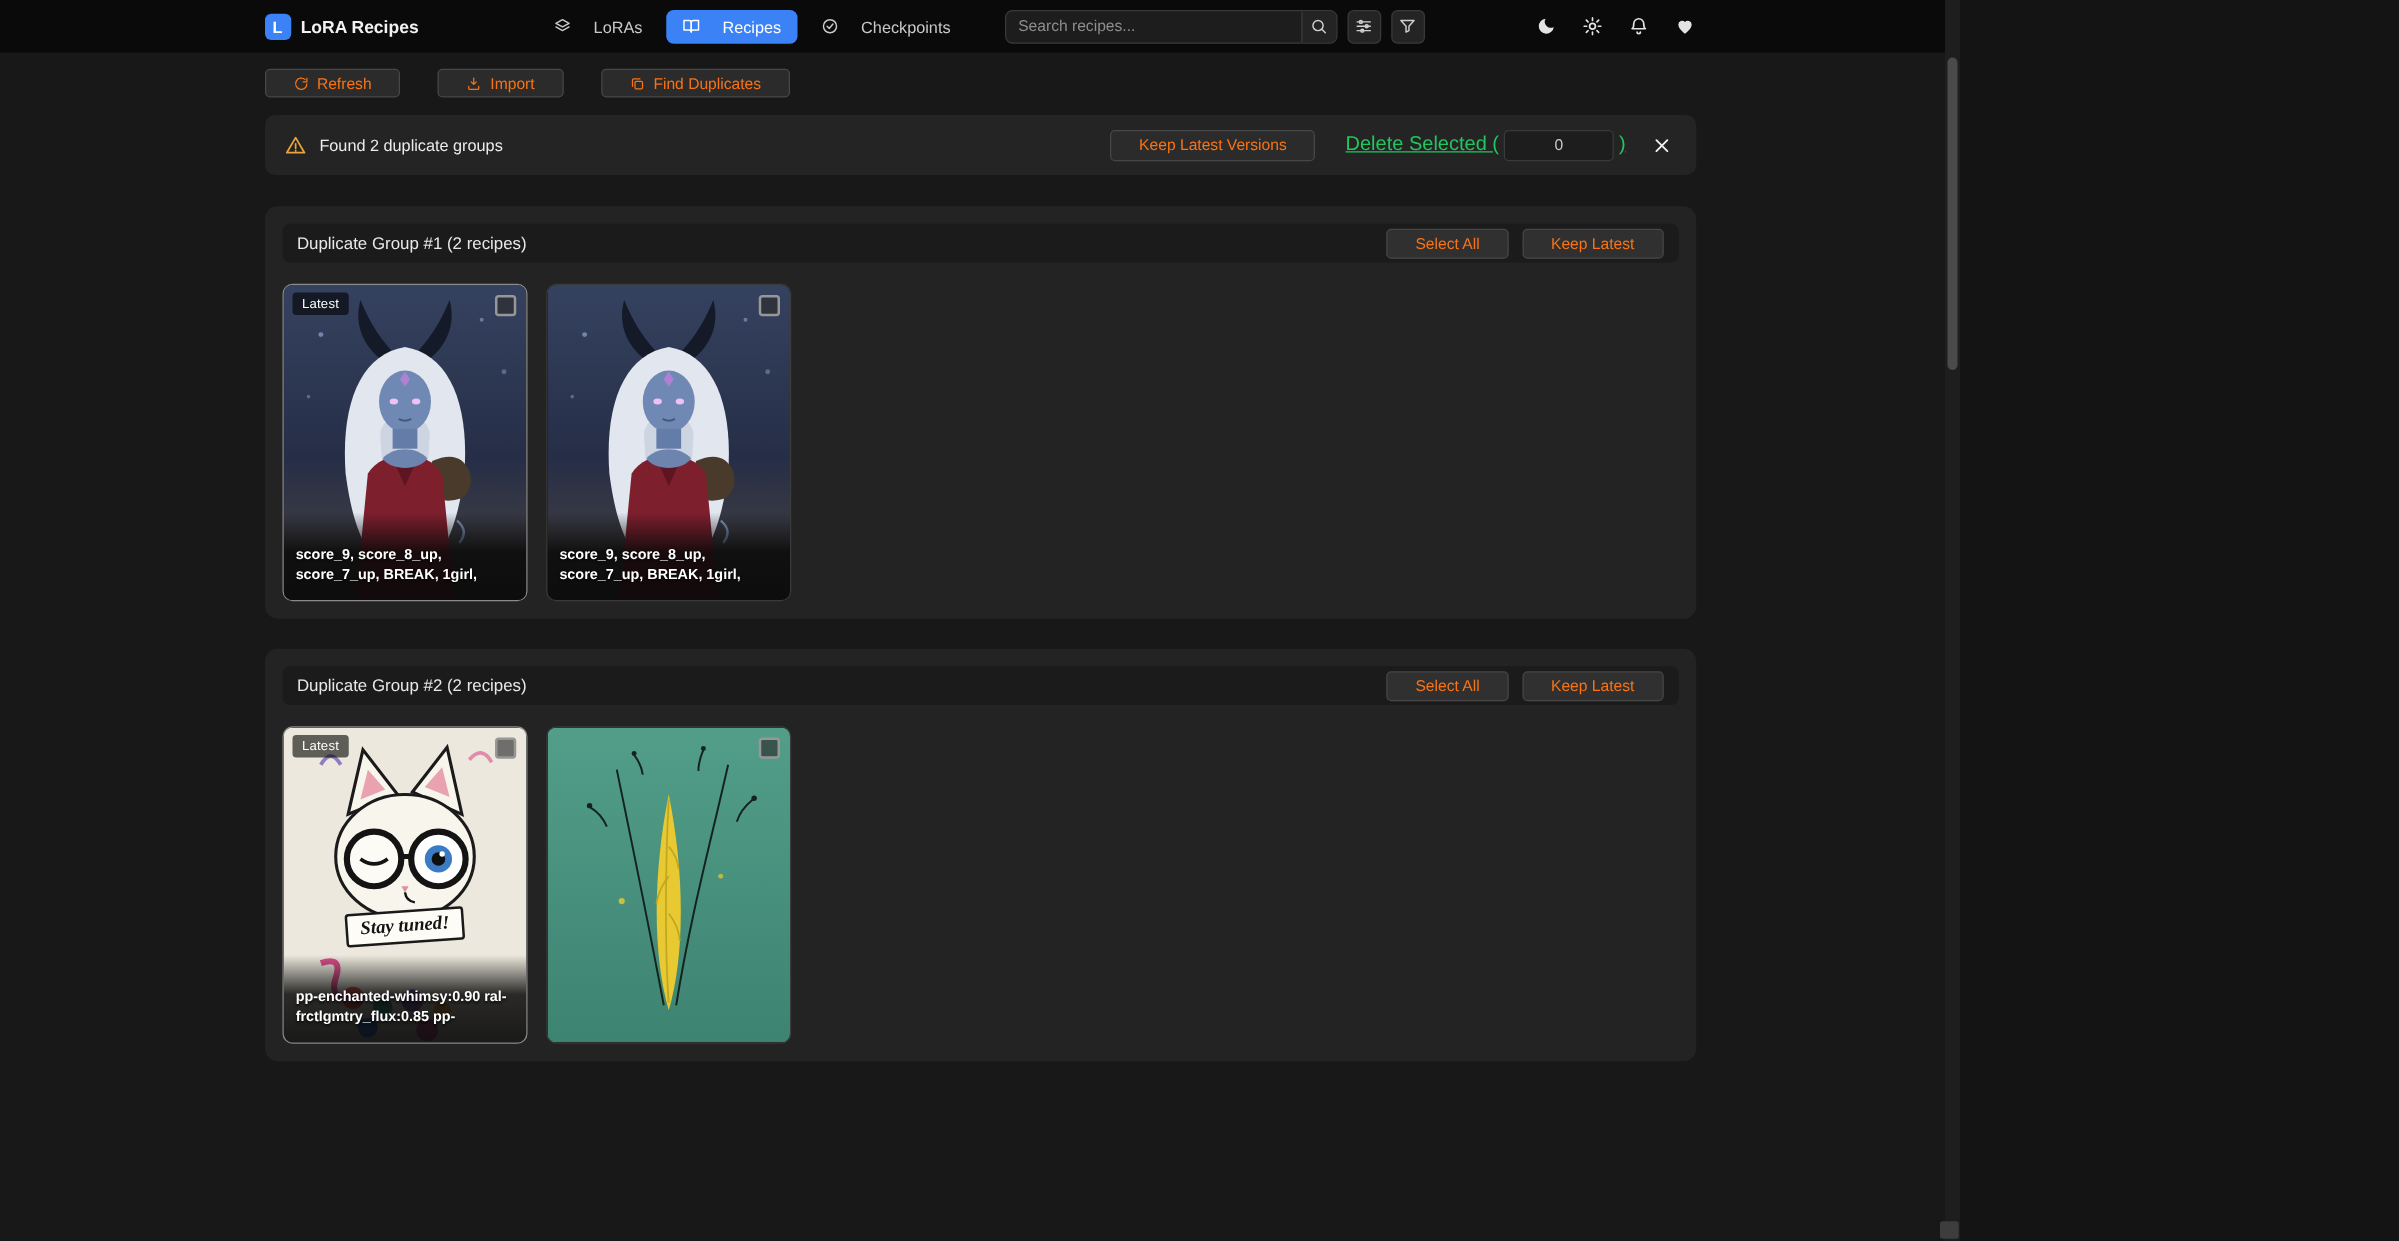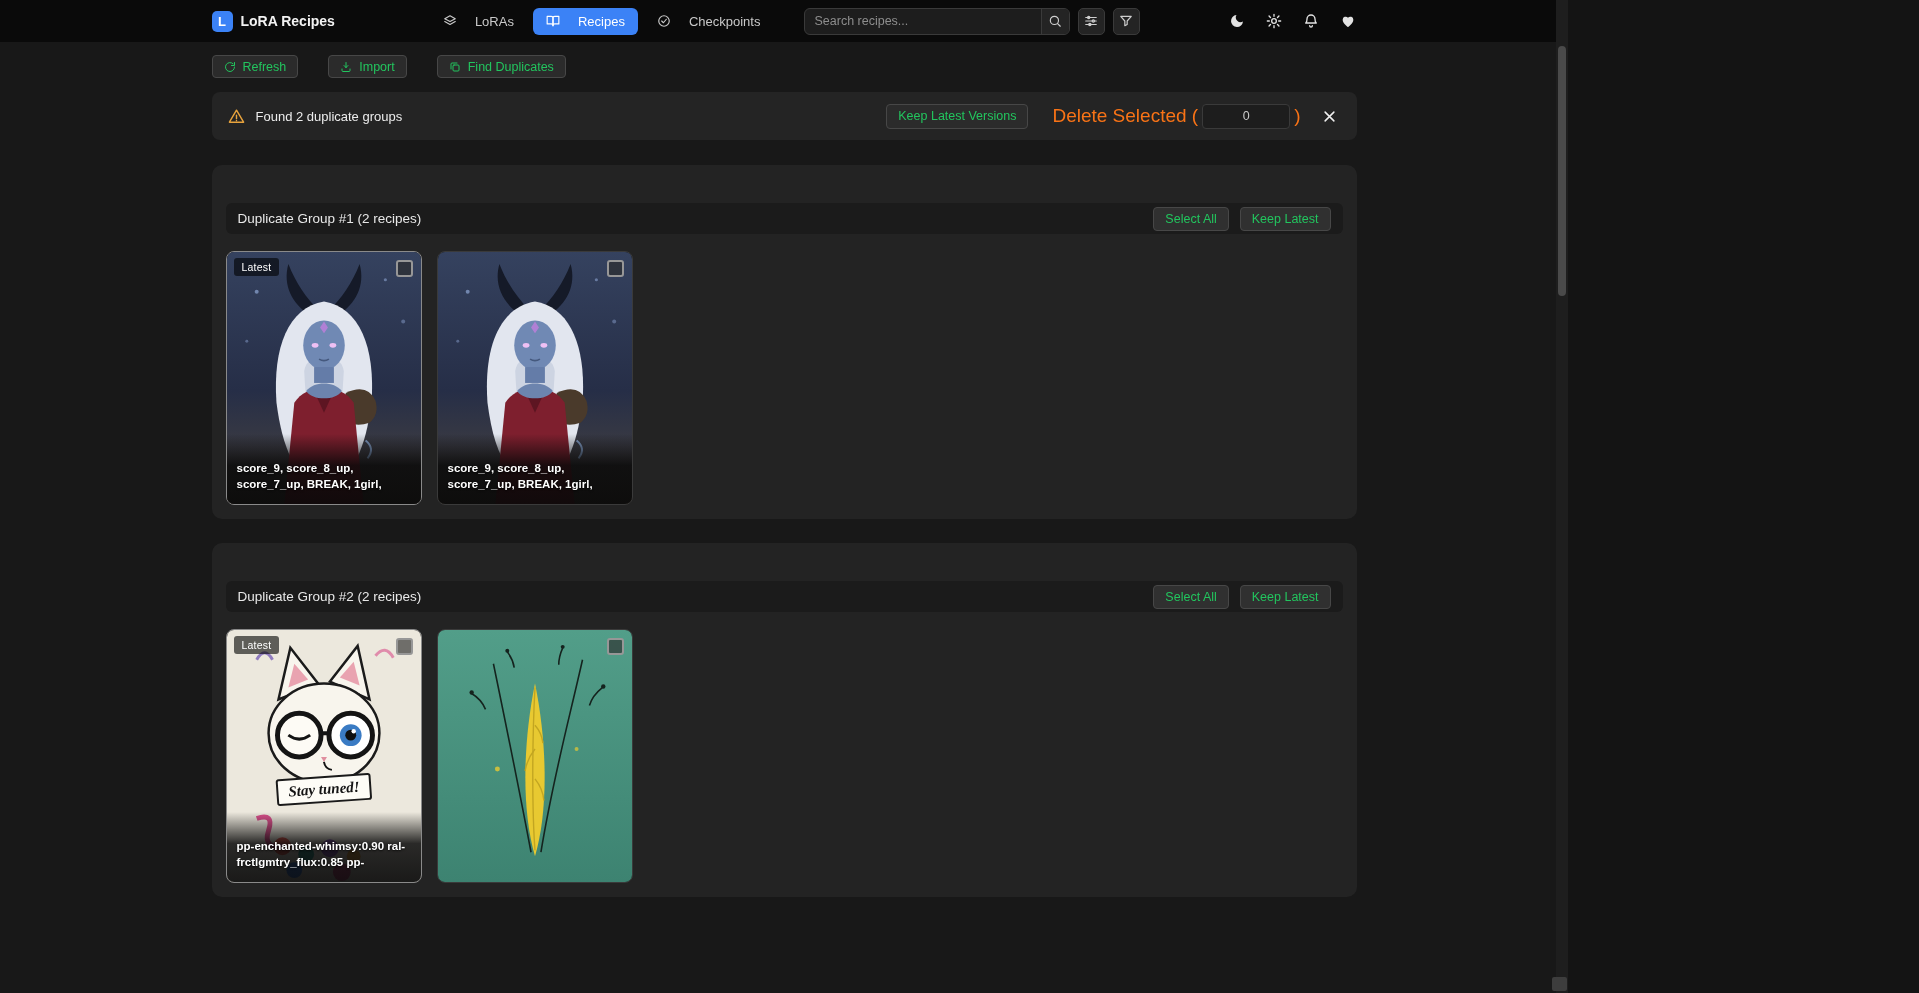--- a/index.html
+++ b/index.html
@@ -34,40 +34,40 @@
     cursor:pointer; }
   .nav-icons { display:flex; gap:19px; margin-left:88px; align-items:center; }
   .icon-btn { background:transparent; border:none; color:#e3e3e3; cursor:pointer; width:18px;
     height:18px; display:inline-flex; align-items:center; justify-content:center; }
   .icon-btn .ico { width:16px; height:16px; }
 
   
   .container { width:1145px; margin:0 auto; padding-top:13px; }
   .toolbar { display:flex; gap:30px; margin-bottom:14px; }
   .btn { display:inline-flex; align-items:center; gap:7px; background:#2b2b2b; border:1px solid #474747;
-    color:#22c55e; font-size:12.5px; border-radius:4px; padding:0 11px; height:23px; cursor:pointer;
+    color:#f97316; font-size:12.5px; border-radius:4px; padding:0 22px; height:23px; cursor:pointer;
     font-family:inherit; white-space:nowrap; }
   .btn .ico { width:12px; height:12px; }
 
   .banner { height:48px; background:#242424; border-radius:8px; display:flex; align-items:center;
     padding:0 16px; margin-bottom:25px; }
   .warn { color:#e8a33d; width:17px; height:17px; }
   .banner-msg { color:#ececec; font-size:13px; margin-left:11px; }
   .banner-right { margin-left:auto; display:flex; align-items:center; }
   .banner-right .btn { height:25px; }
-  .del-txt { color:#f97316; font-size:19px; margin-left:24px; }
+  .del-txt { color:#22c55e; font-size:16px; margin-left:24px;text-decoration:underline; }
   .del-input { width:88px; height:25px; margin:0 4px; background:#1d1d1d; border:1px solid #3a3a3a;
     border-radius:4px; color:#c9c9c9; font-size:12.5px; text-align:center; outline:none;
     font-family:inherit; }
   .close-btn { background:transparent; border:none; color:#f0f0f0; margin-left:18px; cursor:pointer;
     width:22px; height:22px; display:flex; align-items:center; justify-content:center; }
 
   .panel { background:#232323; border-radius:10px; padding:14px; margin-bottom:24px; }
   .panel-header { background:#1b1b1b; border-radius:6px; height:31px; display:flex; align-items:center;
-    padding:0 12px; margin-bottom:17px;margin-top:24px; }
+    padding:0 12px; margin-bottom:17px; }
   .panel-title { color:#e8e8e8; font-size:13.5px; }
   .panel-actions { margin-left:auto; display:flex; gap:11px; }
   .panel-actions .btn { height:24px; background:#303030; }
 
   .cards { display:flex; gap:15px; }
   .card { position:relative; width:196px; height:254px; border-radius:8px; overflow:hidden;
     border:1px solid #3a3a3a; cursor:pointer; background:#111; }
   .card.latest { border-color:#8a8a8a; }
   .art { position:absolute; inset:0; }
   .artsvg { width:100%; height:100%; display:block; }

